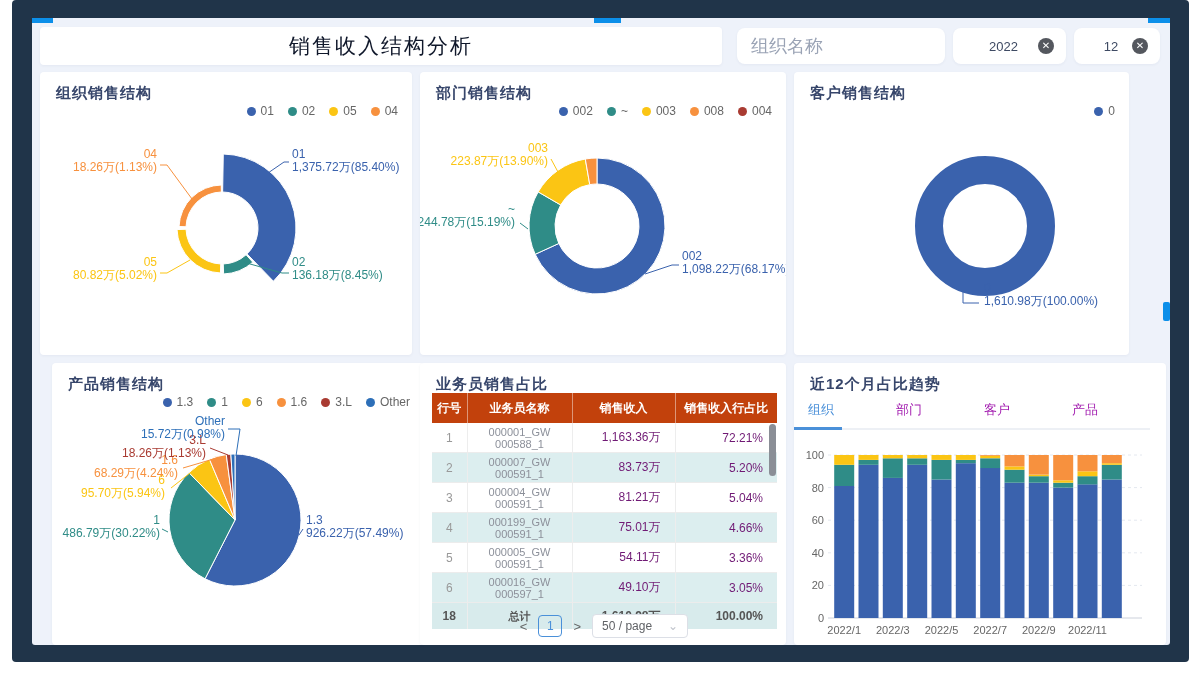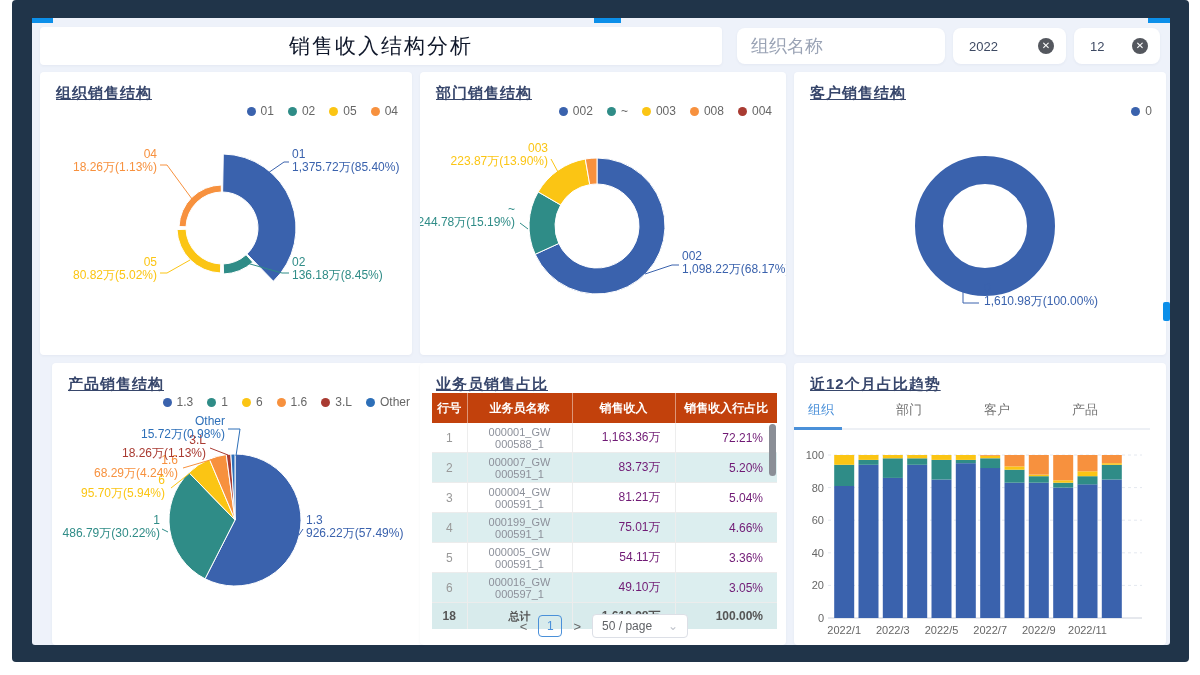--- a/index.html
+++ b/index.html
@@ -16,31 +16,31 @@
   .hdr-card{left:8px;top:9px;width:682px;height:38px;display:flex;align-items:center;justify-content:center;}
   .hdr-card h1{margin:0;font-size:21px;font-weight:400;color:#0f172a;letter-spacing:2px;}
   .filter{position:absolute;background:#fff;border-radius:8px;height:36px;display:flex;align-items:center;
           box-shadow:0 1px 3px rgba(30,60,90,.05);}
   .f1{left:705px;top:10px;width:208px;}
   .f2{left:921px;top:10px;width:113px;}
   .f3{left:1042px;top:10px;width:86px;}
   .filter input{border:none;outline:none;background:transparent;font-size:18px;color:#3E4A63;
                 padding:0 0 0 14px;width:100%;font-family:inherit;}
   .filter input::placeholder{color:#9AA3B5;}
-  .fval{font-size:13px;color:#3E4A63;padding-left:16px;flex:1;}
+  .fval{font-size:13px;color:#3E4A63;padding-left:16px;flex:1;text-align:center;}
   .clear{width:16px;height:16px;border-radius:50%;background:#54575E;color:#fff;font-size:10px;line-height:16px;
          text-align:center;margin-right:12px;cursor:pointer;flex:none;}
   .panel{position:absolute;background:#fff;border-radius:4px;box-shadow:0 1px 3px rgba(30,60,90,.05);}
   .p1{left:8px;top:54px;width:372px;height:283px}
   .p2{left:388px;top:54px;width:366px;height:283px}
-  .p3{left:762px;top:54px;width:372px;height:283px}
+  .p3{left:762px;top:54px;width:335px;height:283px}
   .p4{left:20px;top:345px;width:372px;height:282px}
   .p5{left:388px;top:345px;width:366px;height:282px}
   .p6{left:762px;top:345px;width:372px;height:282px}
-  .ptitle{position:absolute;left:16px;top:12px;font-size:15px;font-weight:700;color:#37466B;letter-spacing:1px;z-index:2;text-decoration:underline;}
+  .ptitle{position:absolute;left:16px;top:12px;font-size:15px;font-weight:700;color:#37466B;letter-spacing:1px;z-index:2;}
   .legend{position:absolute;top:32px;right:14px;display:flex;gap:14px;z-index:2;}
   .legend-item{display:flex;align-items:center;gap:5px;cursor:pointer;}
   .legend-item .dot{width:9px;height:9px;border-radius:50%;}
   .legend-item .lbl{font-size:12px;color:#666;}
   svg.chart{position:absolute;left:0;top:0;}
   svg text{font-family:"Liberation Sans","DejaVu Sans",sans-serif;}
   
   .stable{position:absolute;left:12px;top:30px;width:345px;border-collapse:collapse;table-layout:fixed;font-size:12px;}
   .stable th{background:#c2410c;color:#fff;font-weight:700;height:28px;border-right:1px solid rgba(255,255,255,.45);font-size:12px;}
   .stable th:last-child{border-right:none;}
@@ -54,21 +54,21 @@
   .tbl-thumb{position:absolute;right:10px;top:61px;width:7px;height:52px;background:#8A8E96;border-radius:4px;cursor:pointer;z-index:3;}
   .pager{position:absolute;left:0;right:0;bottom:7px;display:flex;justify-content:center;align-items:center;gap:9px;}
   .pg-arrow{color:#666;font-size:13px;cursor:pointer;padding:0 2px;}
   .pg-page{width:22px;height:20px;border:1px solid #4A90D9;border-radius:4px;color:#4A90D9;font-size:12px;
            display:flex;align-items:center;justify-content:center;cursor:pointer;}
   .pg-size{height:22px;border:1px solid #DCDFE6;border-radius:4px;padding:0 9px;display:flex;align-items:center;gap:16px;
            font-size:12px;color:#606266;cursor:pointer;background:#fff;}
   .pg-size .chev{color:#C0C4CC;font-size:12px;line-height:10px;}
   
   .tabs{position:absolute;left:10px;right:16px;top:38px;display:flex;gap:54px;border-bottom:2px solid #EDF0F5;z-index:2;}
-  .tab{font-size:13px;color:#737373;padding:0 4px 9px 4px;position:relative;cursor:pointer;}
+  .tab{font-size:13px;color:#a21caf;padding:0 4px 9px 4px;position:relative;cursor:pointer;}
   .tab.active{color:#4A90D9;}
   .tab.active::after{content:"";position:absolute;left:-10px;right:-4px;bottom:-2px;height:3px;background:#4A90D9;}
 </style>
 </head>
 <body>
 
 <div class="stage">
   <div class="frame"></div>
   <div class="content">
 

